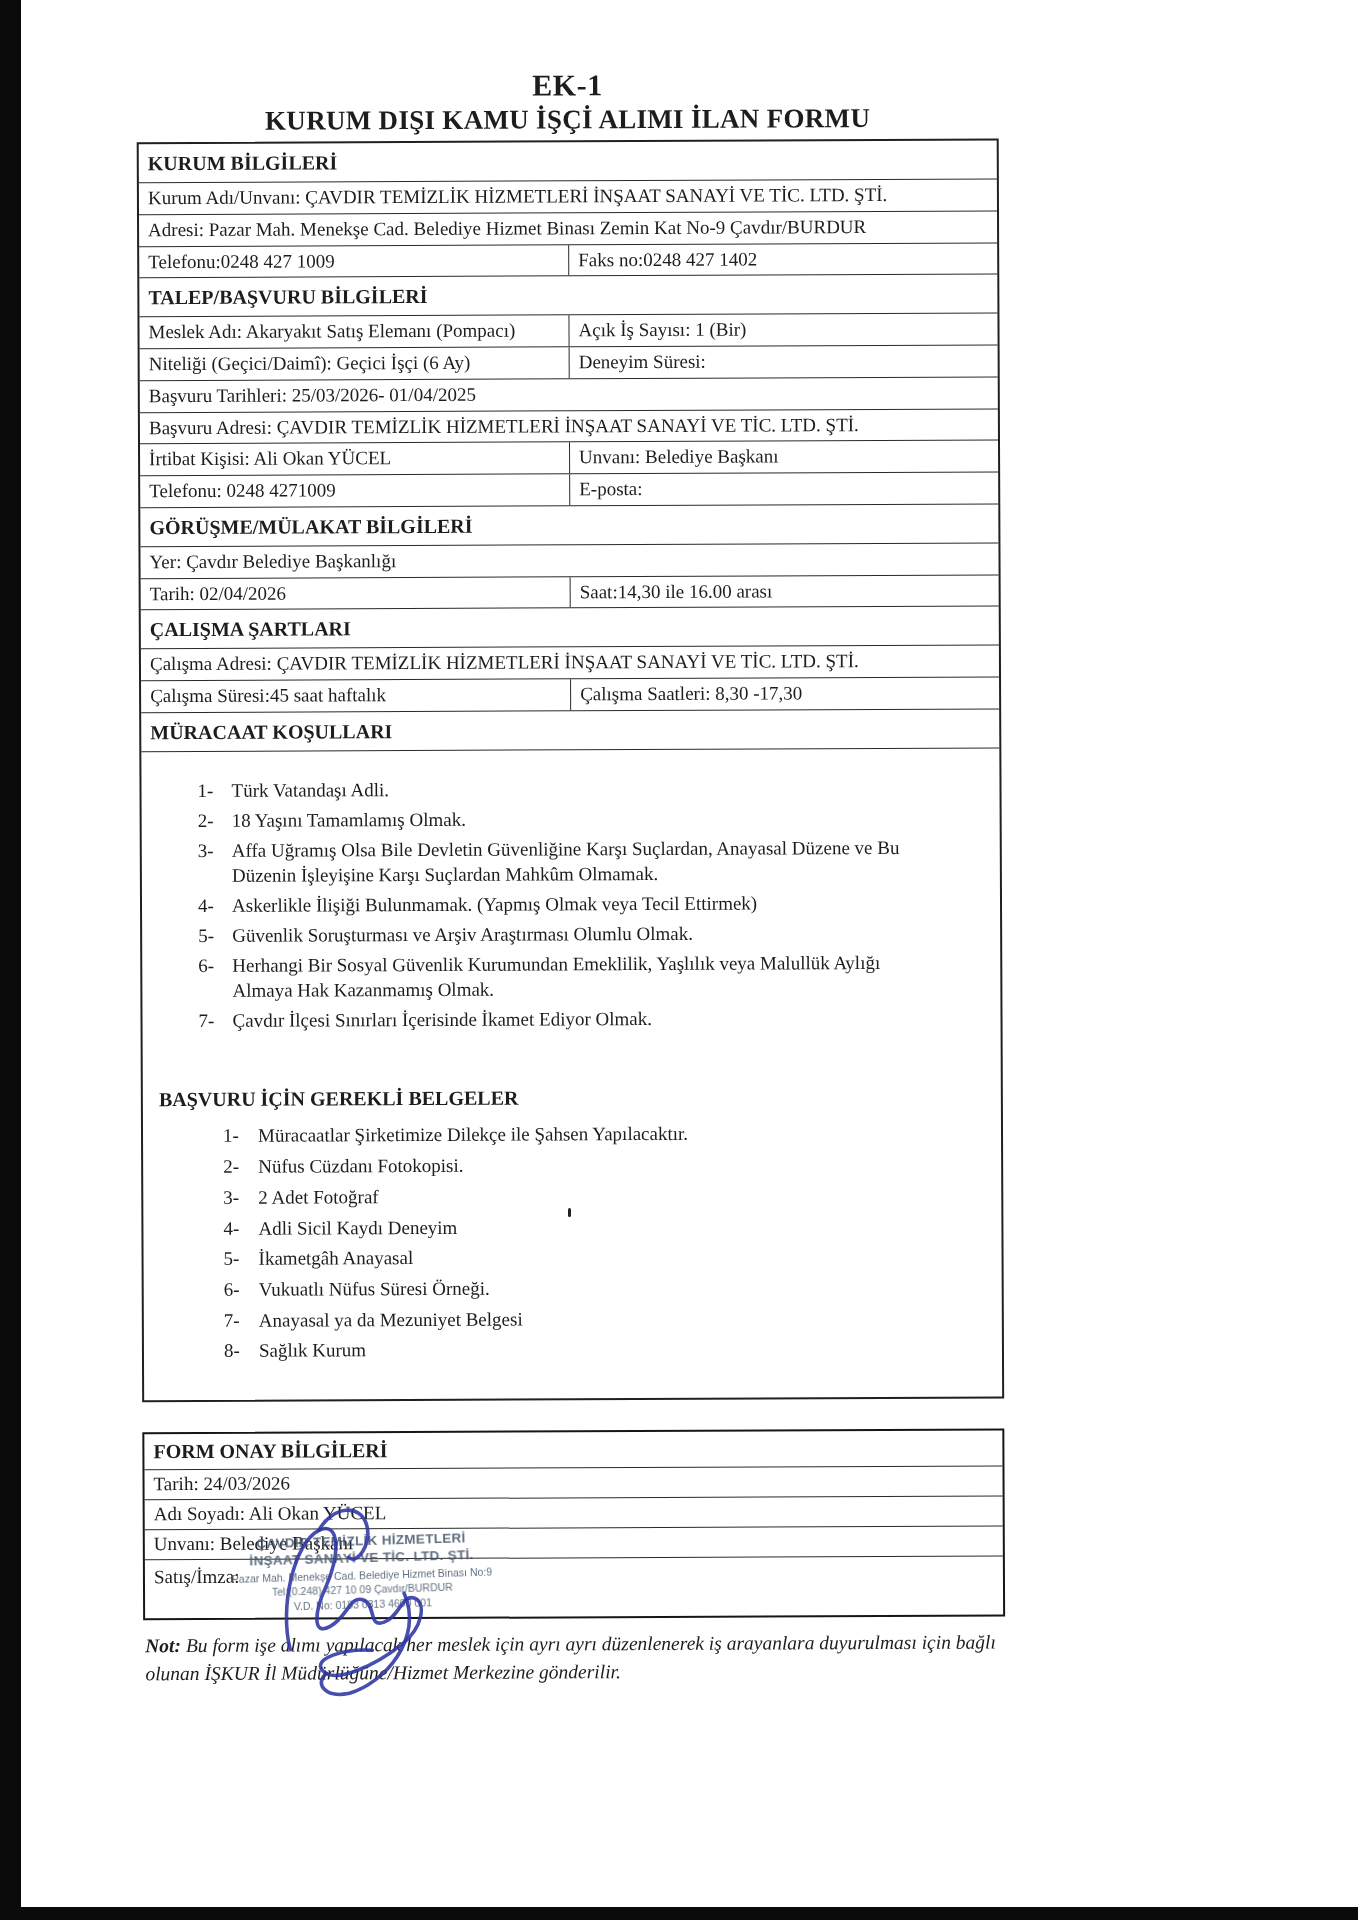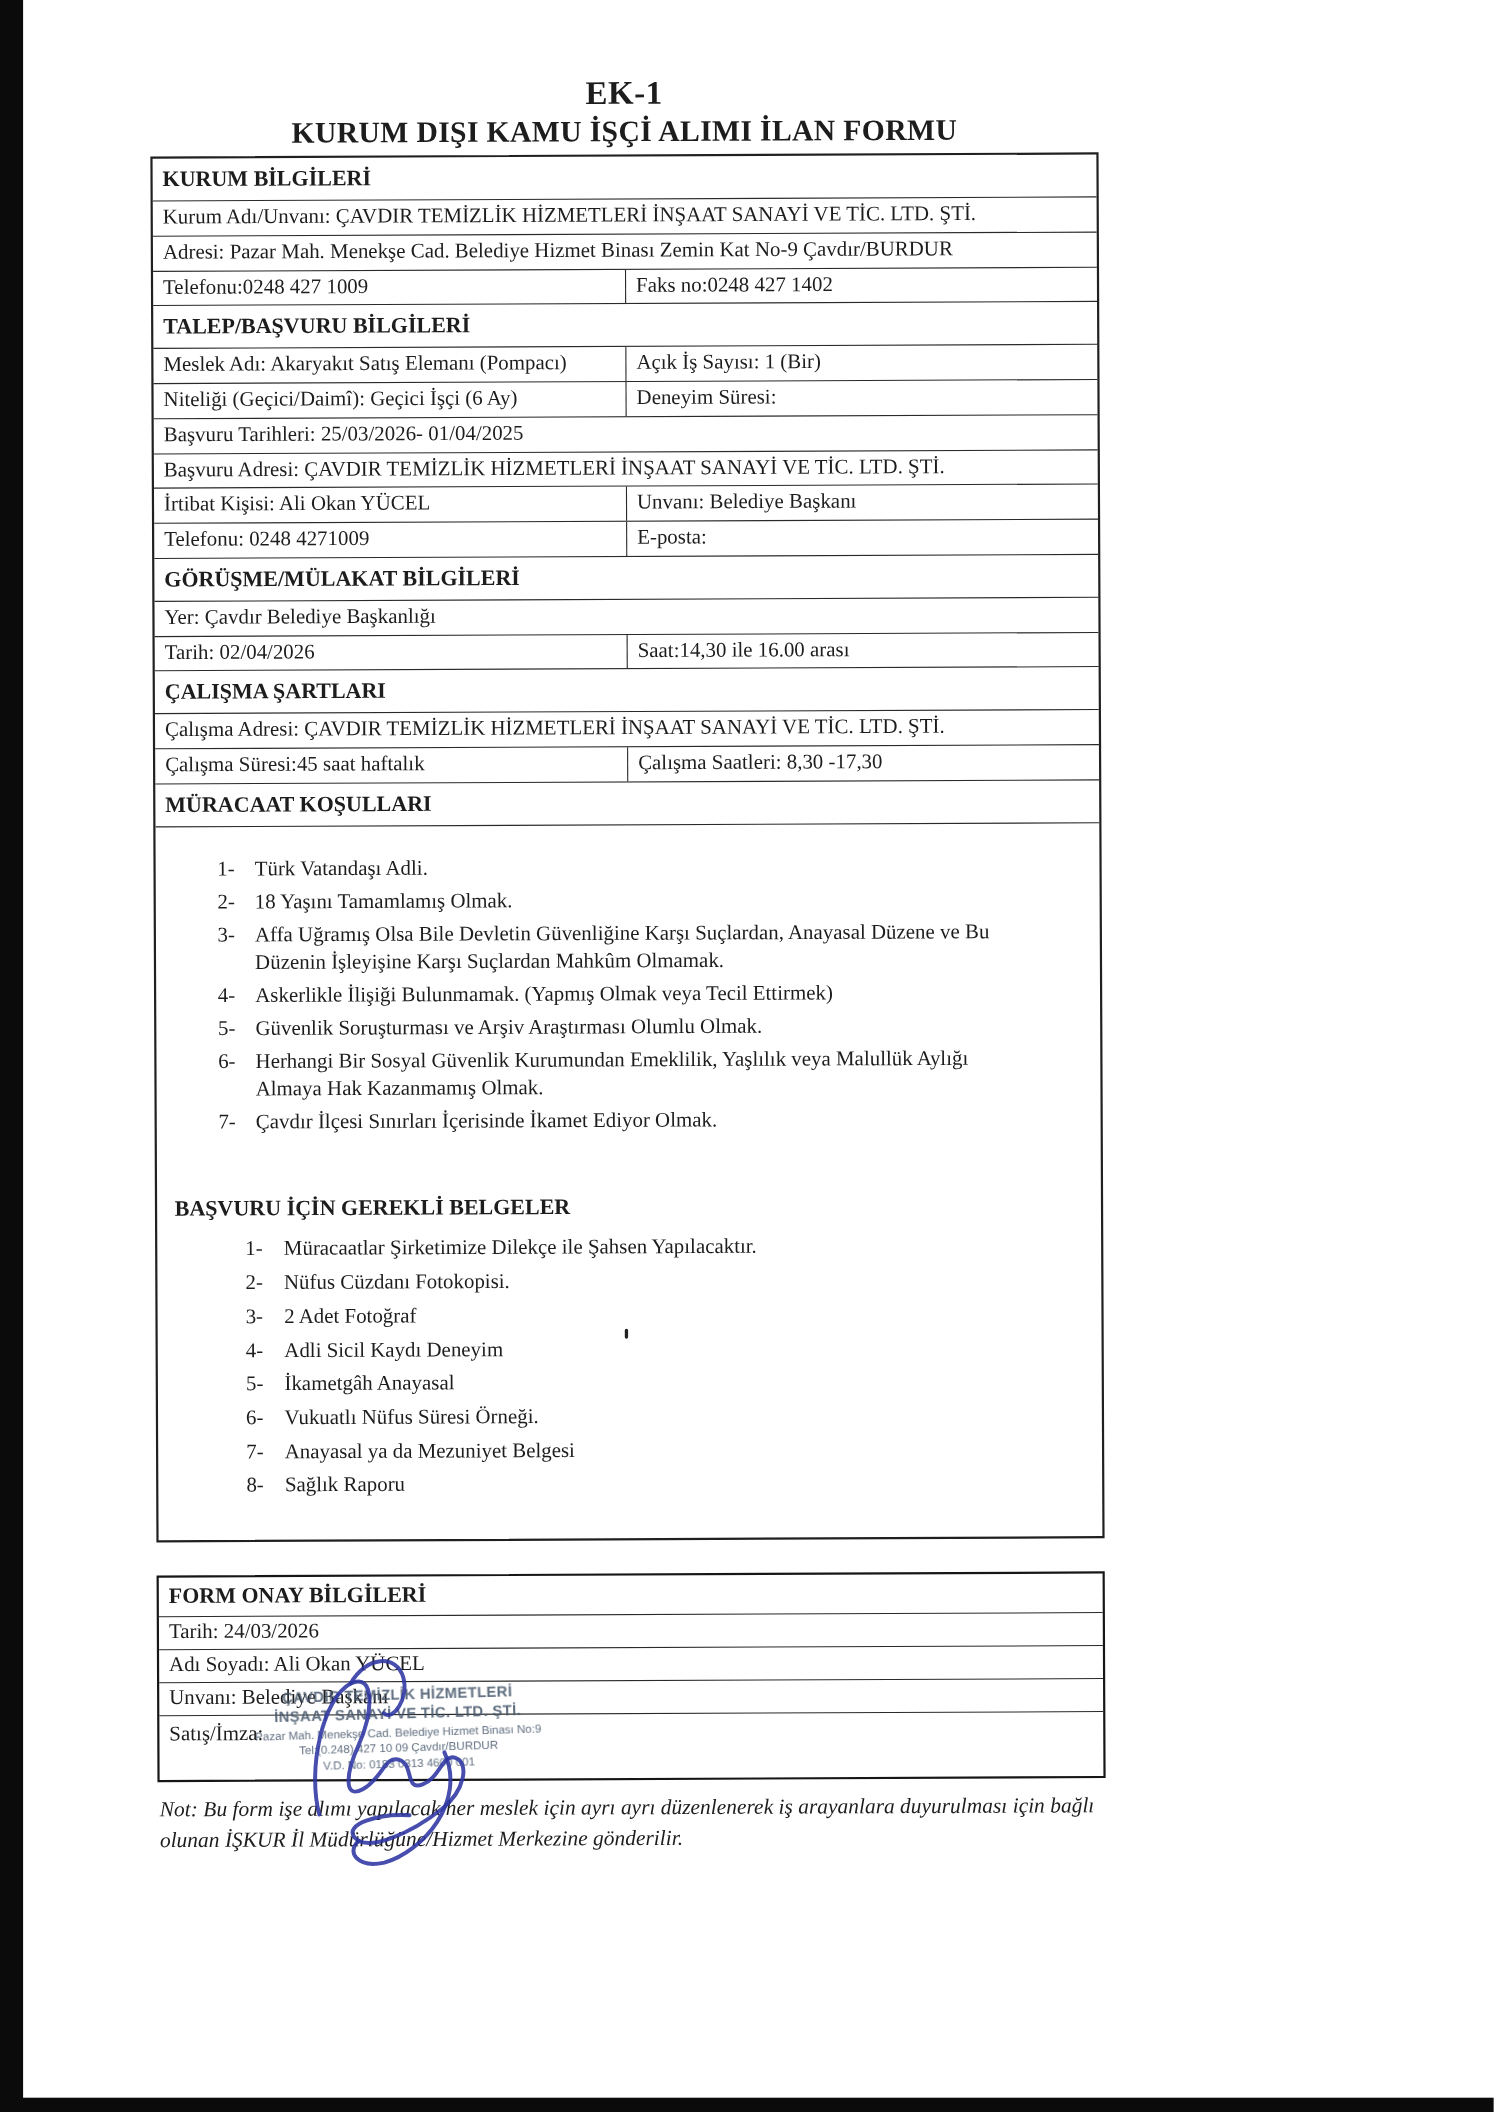--- a/index.html
+++ b/index.html
@@ -41,21 +41,21 @@
     color:#45566b;opacity:0.85;transform:rotate(-1.4deg);filter:blur(0.6px);
     font-family:"Liberation Sans", sans-serif;z-index:2;pointer-events:none;
   }
   .stamp .s1{font-size:13.5px;font-weight:bold;letter-spacing:0.3px;line-height:1.25;}
   .stamp .s2{font-size:10.5px;margin-top:2px;line-height:1.2;}
 
   .signature{position:absolute;left:118px;top:-62px;width:175px;height:205px;z-index:3;pointer-events:none;}
   .signature path{fill:none;stroke:#2d36a3;stroke-width:3.6;stroke-linecap:round;opacity:0.88;}
 
   .note{margin:12px 0 0 2px;font-style:italic;font-size:19.5px;line-height:1.45;width:880px;}
-  .note-label{font-weight:normal;}
+  .note-label{font-weight:bold;}
 
   .ink-speck{position:absolute;left:568px;top:1208px;width:3px;height:9px;background:#222;border-radius:2px;}
 </style>
 </head>
 <body>
 
 <div class="edge-left"></div>
 <div class="edge-bottom"></div>
 <div class="ink-speck"></div>
 
@@ -166,21 +166,21 @@
         <div class="doc-item">
           <span class="num">6-</span>
           <span class="txt">Vukuatlı Nüfus Süresi Örneği.</span>
         </div>
         <div class="doc-item">
           <span class="num">7-</span>
           <span class="txt">Anayasal ya da Mezuniyet Belgesi</span>
         </div>
         <div class="doc-item">
           <span class="num">8-</span>
-          <span class="txt">Sağlık Raporu</span>
+          <span class="txt">Sağlık Kurum</span>
         </div>
 
       </div>
     </div>
 
     <div class="onay">
       <div class="sec-header">FORM ONAY BİLGİLERİ</div>
       <div class="row rule-t">Tarih: 24/03/2026</div>
       <div class="row rule-t">Adı Soyadı: Ali Okan YÜCEL</div>
       <div class="row rule-t">Unvanı: Belediye Başkanı</div>

